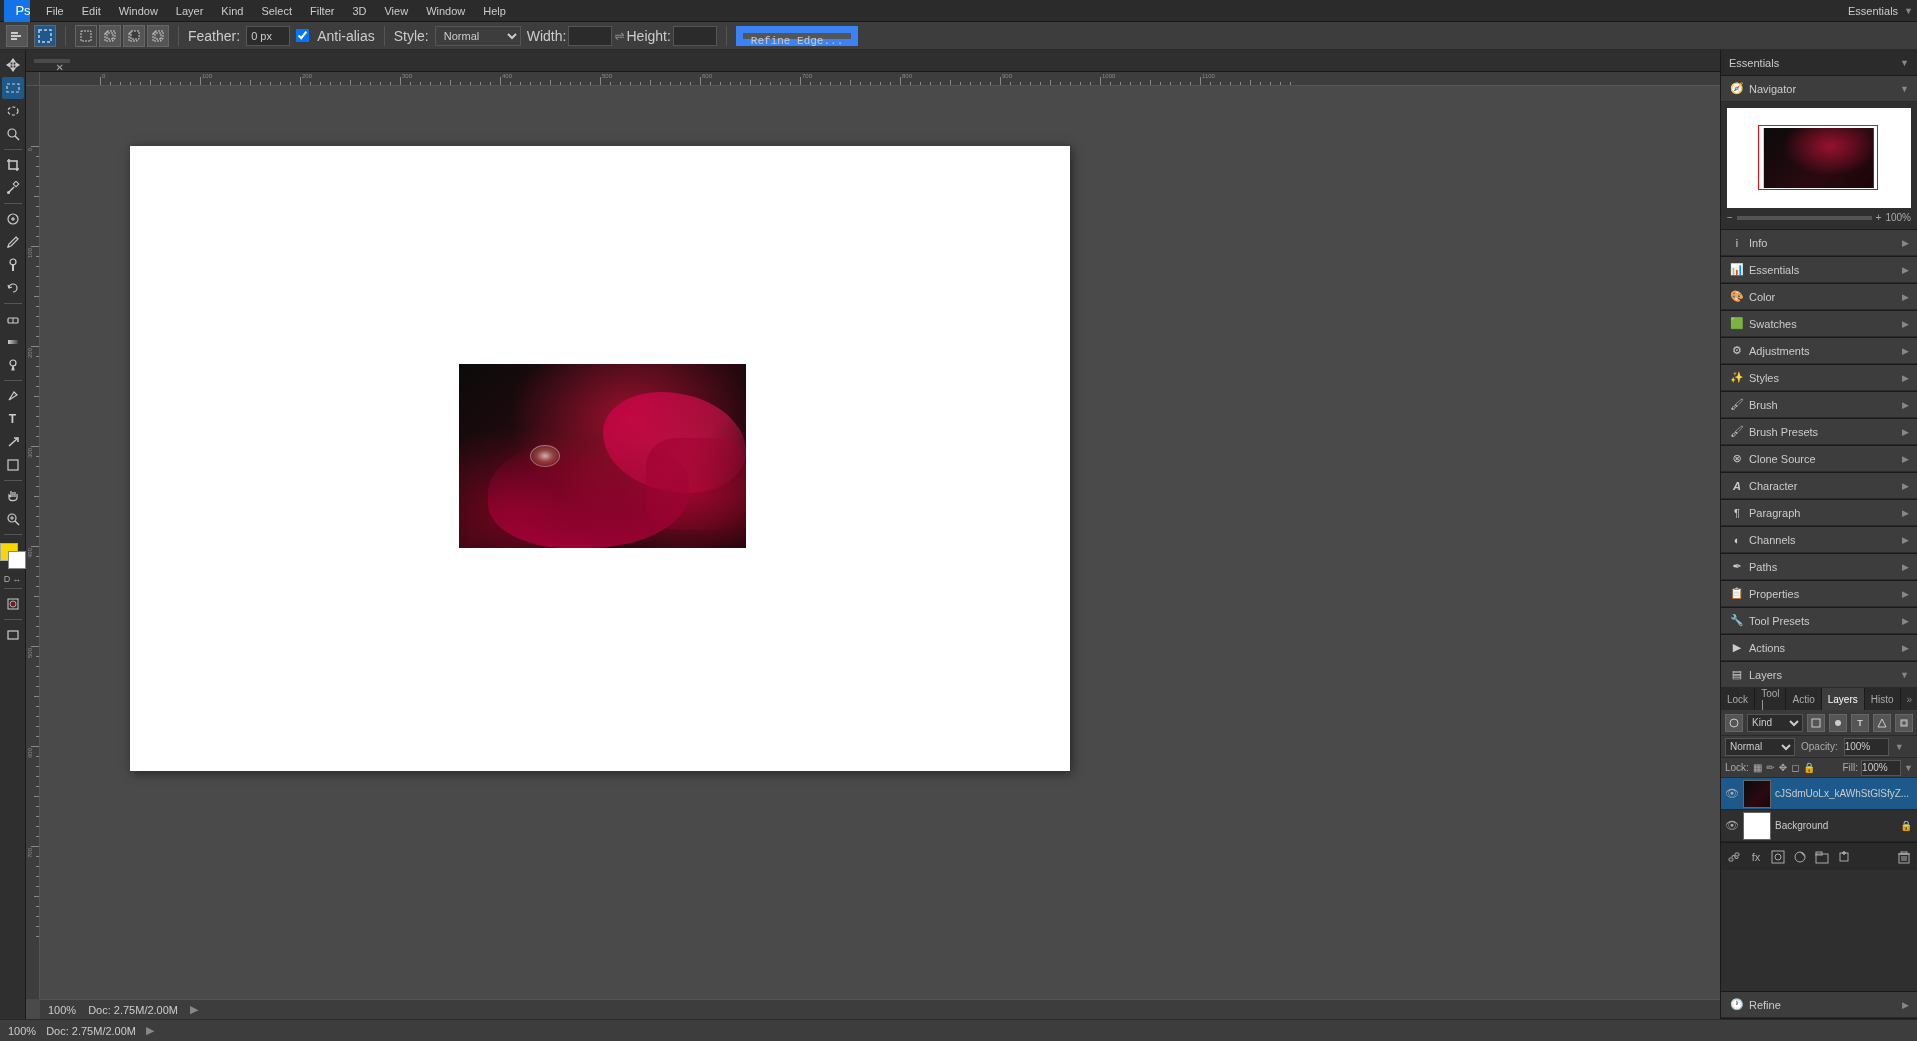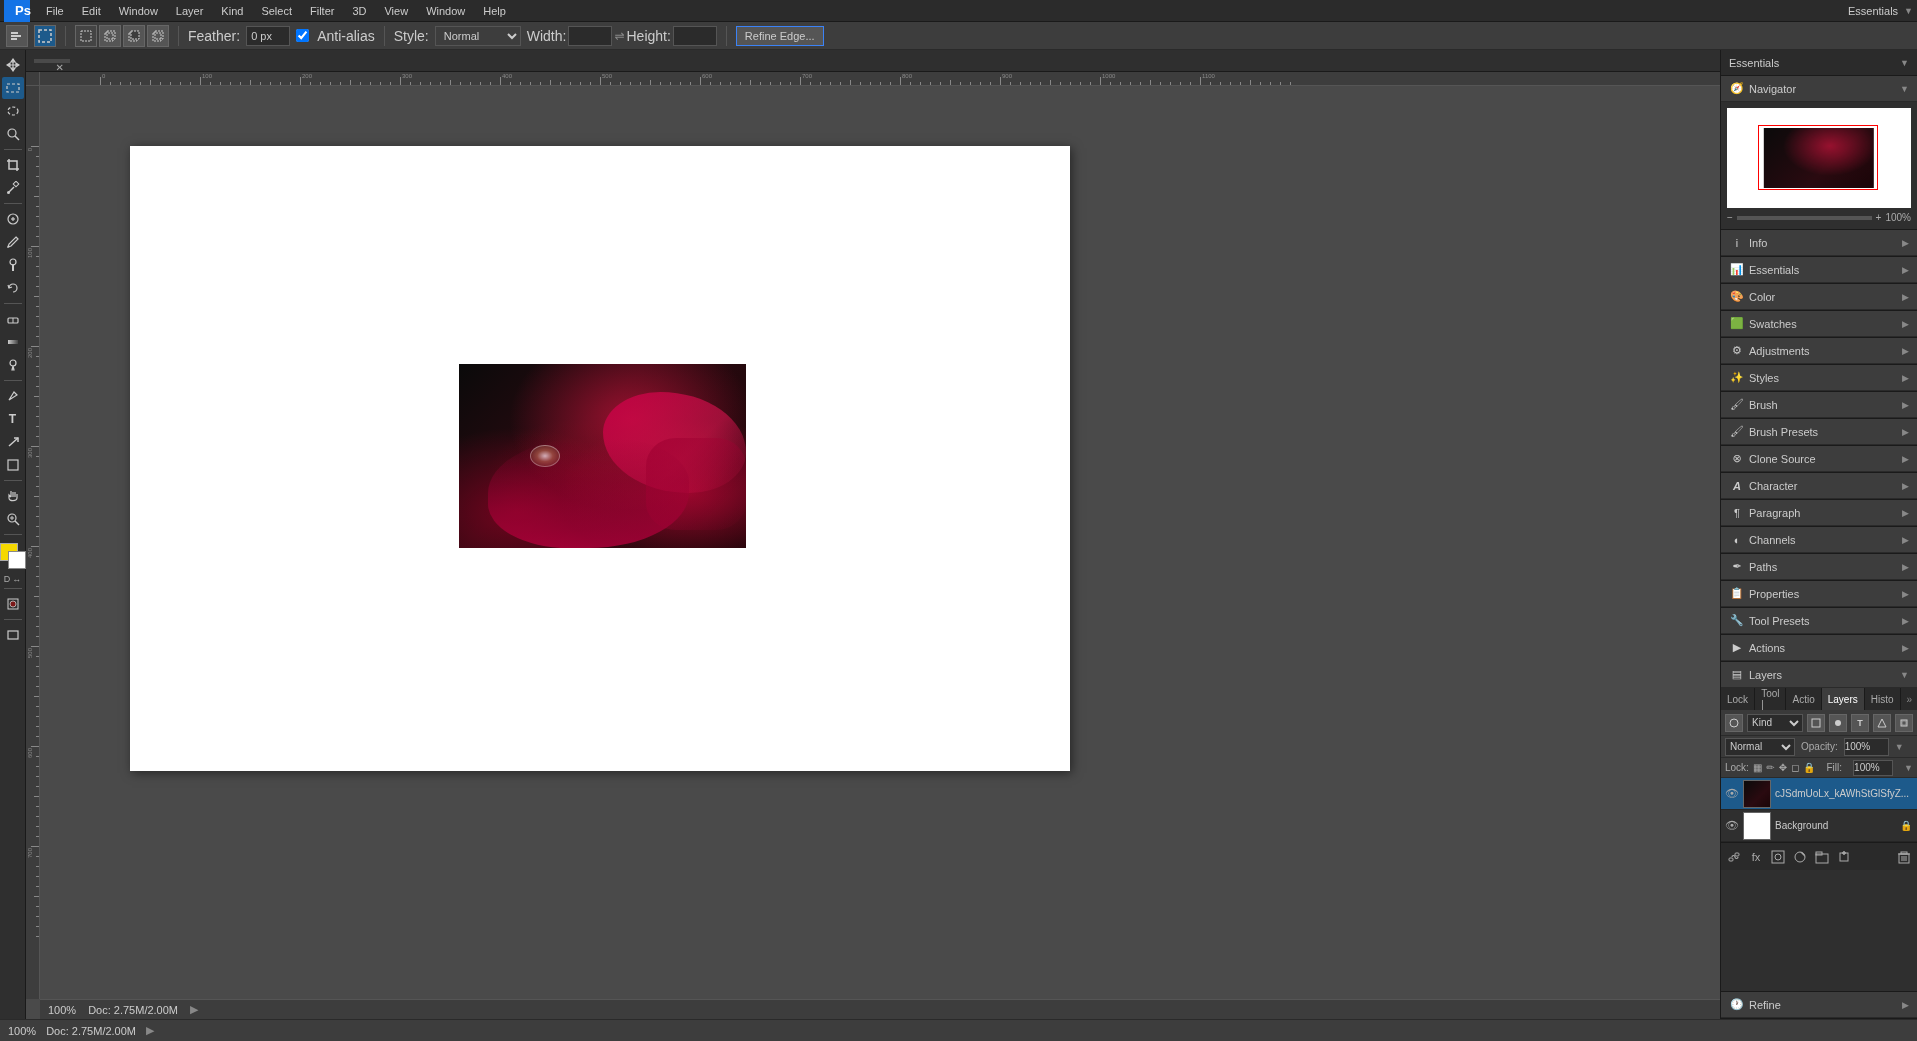--- a/index.html
+++ b/index.html
@@ -12,21 +12,21 @@
       display: flex;
       align-items: center;
       padding: 0 4px;
       gap: 2px;
       border-bottom: 1px solid #1a1a1a;
     }
     .menu-logo {
       width: 26px; height: 22px;
       background: #1473E6;
       display: flex; align-items: center; justify-content: center;
-      font-weight: bold; color: white; font-size: 13px; margin-right: 6px; padding-left: 12px;
+      font-weight: normal; color: white; font-size: 13px; margin-right: 6px; padding-left: 12px;
     }
     .menu-item {
       padding: 2px 8px;
       color: #ccc;
       font-size: 11px;
       cursor: pointer;
     }
 
     
     #optionsbar {
@@ -60,26 +60,27 @@
       background: #3d3d3d;
       border: 1px solid #555;
       color: #ccc;
       font-size: 11px;
       height: 20px;
       padding: 0 4px;
     }
     .opt-check { margin-right: 2px; }
     .refine-btn {
       background: #555;
-      border: 1px solid #3b82f6;
+      border: 7px solid #3b82f6;
       color: #ccc;
       font-size: 11px;
       padding: 2px 8px;
       cursor: pointer;
       height: 20px;
+      font-family: Liberation Mono, monospace;
     }
 
     
     #main {
       display: flex;
       width: 1917px;
       height: calc(1041px - 22px - 28px - 22px);
     }
 
     
@@ -275,21 +276,21 @@
 
     .layers-lock {
       height: 20px;
       display: flex; align-items: center;
       padding: 0 4px; gap: 4px;
       background: #3a3a3a;
       border-bottom: 1px solid #2a2a2a;
     }
     .ll-label { font-size: 10px; color: #aaa; }
     .ll-icon { font-size: 10px; color: #aaa; cursor: pointer; }
-    .ll-fill { margin-left: auto; font-size: 10px; color: #aaa; display: flex; align-items: center; gap: 11px; }
+    .ll-fill { margin-left: auto; font-size: 10px; color: #aaa; display: flex; align-items: center; gap: 3px; }
     .ll-fill-val { background: #2b2b2b; border: 1px solid #555; color: #ccc; font-size: 10px; height: 16px; width: 40px; }
 
     .layer-item {
       height: 32px;
       display: flex; align-items: center;
       padding: 0 4px; gap: 4px;
       border-bottom: 1px solid #252525;
       cursor: pointer;
     }
     .layer-item.active { background: #1d5a8b; }

